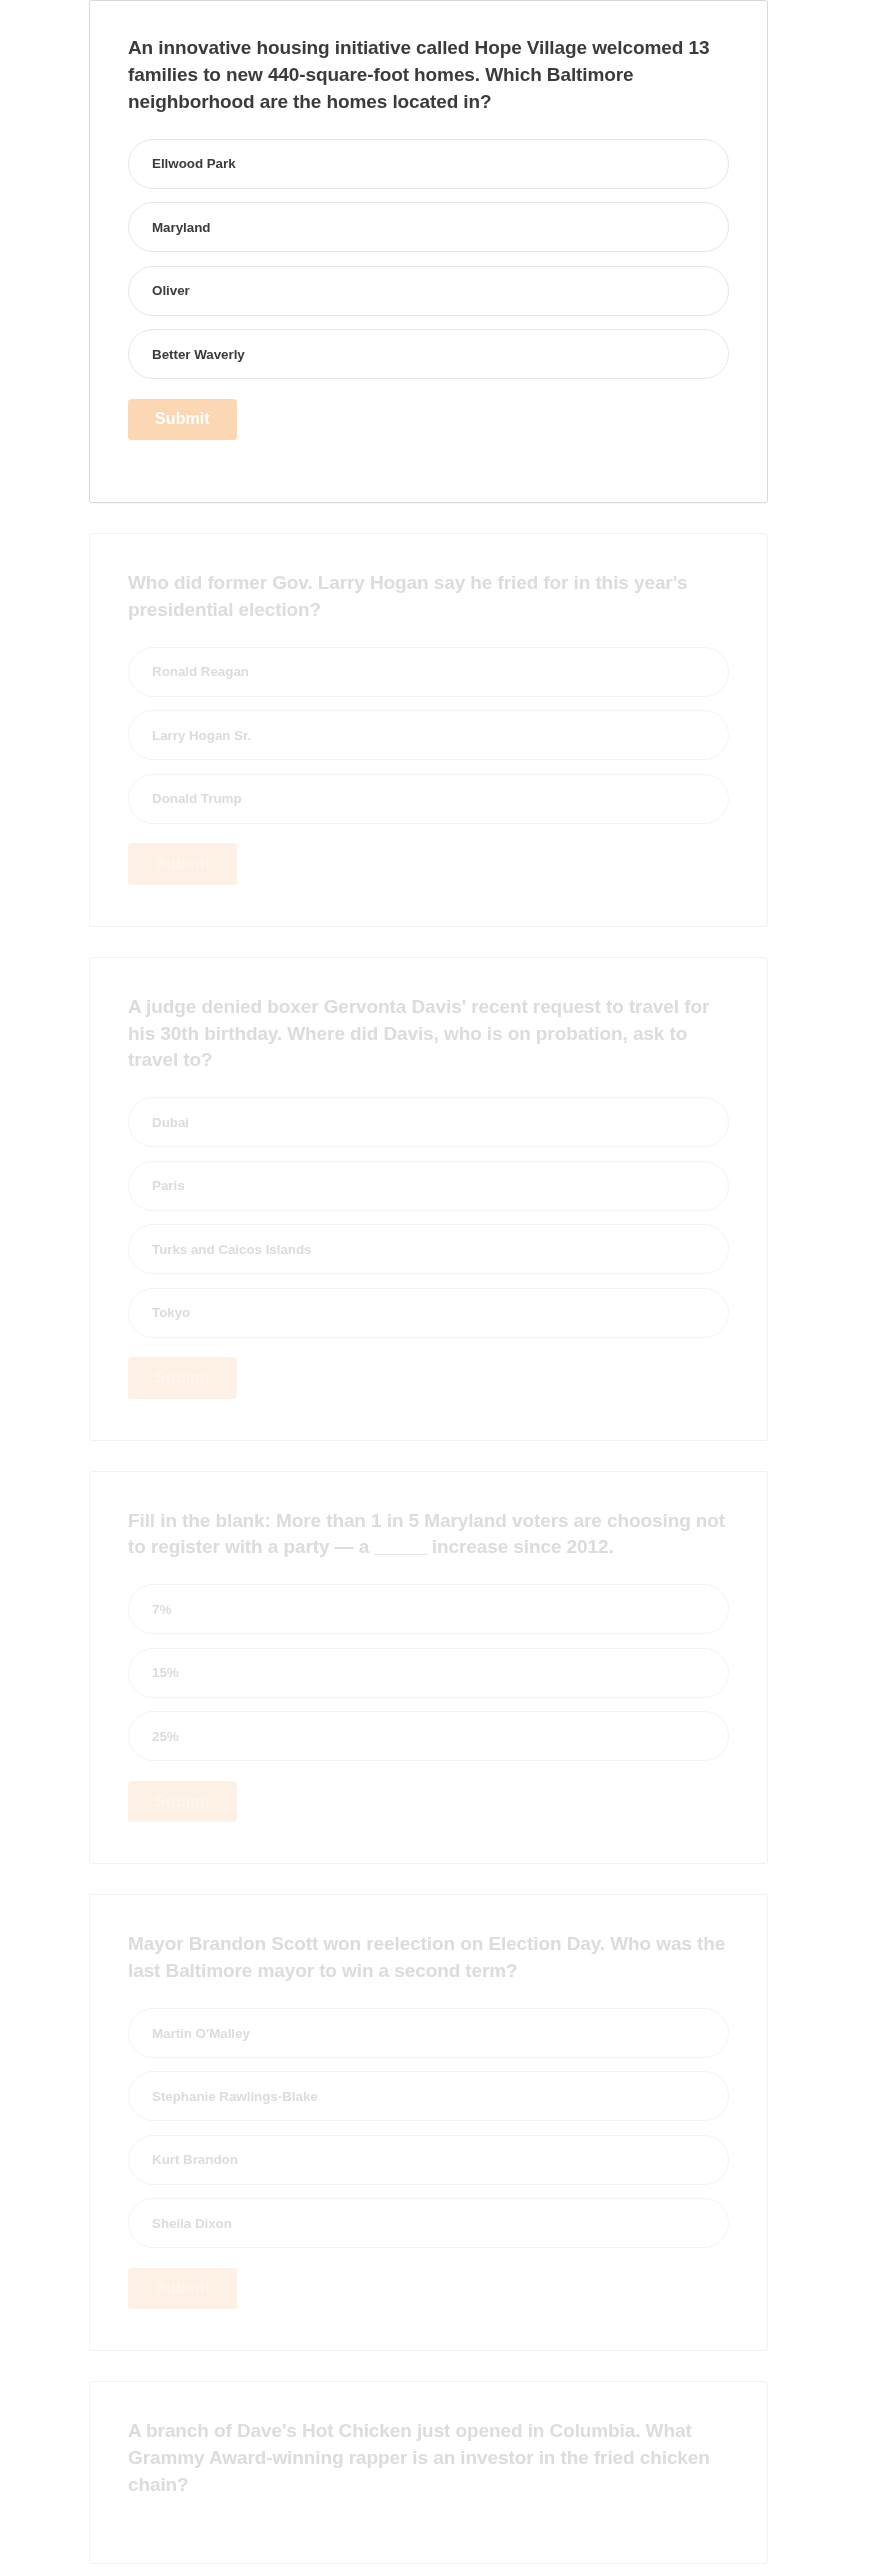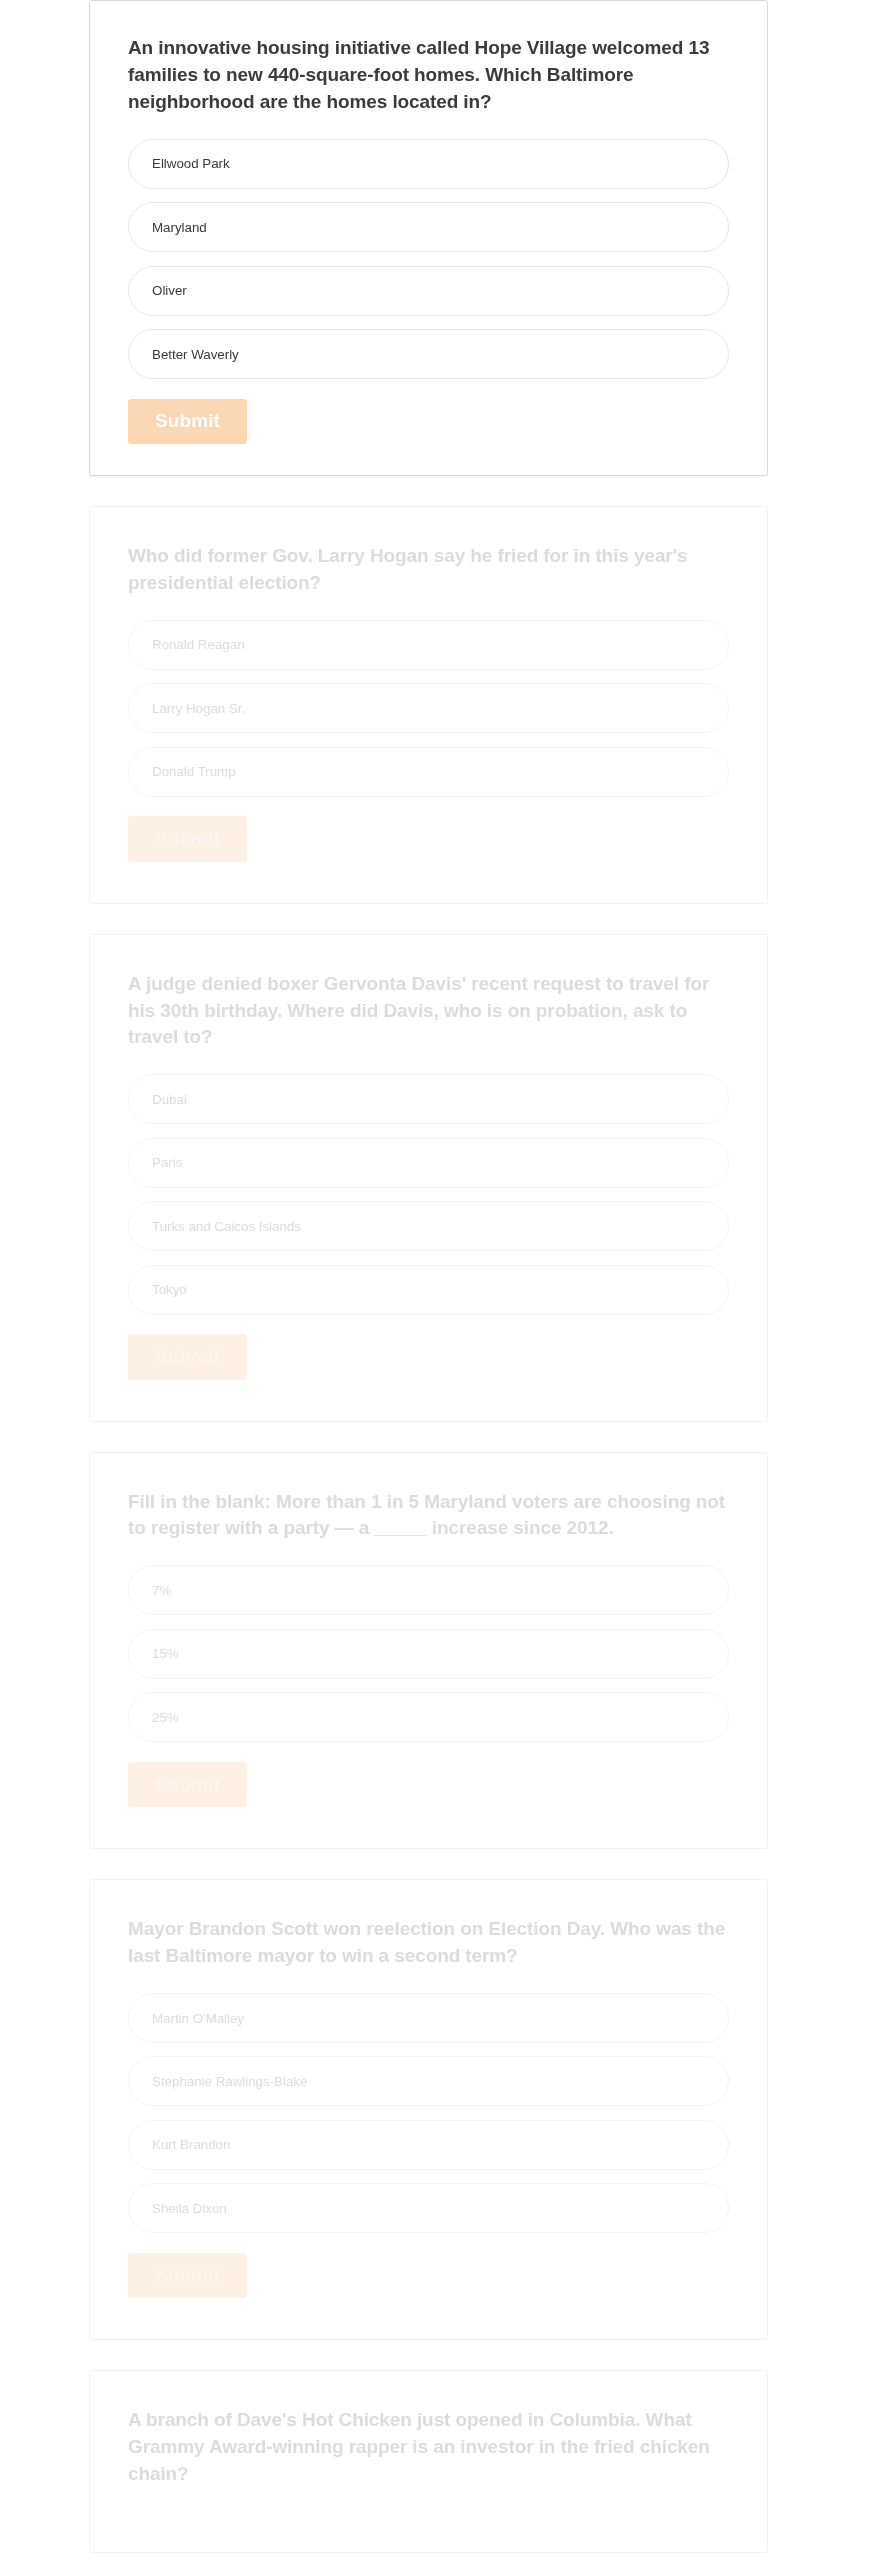--- a/index.html
+++ b/index.html
@@ -71,21 +71,21 @@
     align-items: center;
     width: 100%;
     min-height: 50px;
     background: #ffffff;
     border: 0.9px solid #e6e6e6;
     border-radius: 36px;
     padding: 0 23px;
     margin: 0 0 13.4px 0;
     cursor: pointer;
     font-size: 13.4px;
-    font-weight: normal;
+    font-weight: bold;
     color: #3b3b3b;
     letter-spacing: -0.04px;
     text-align: left;
   }
   .ghost .option {
     border-color: #f4f4f4;
     color: #dcdcdc;
     cursor: default;
   }
 
@@ -93,36 +93,36 @@
 
   
   .submit-row { margin-top: 19.7px; }
 
   .submit-button {
     display: inline-block;
     background: #fbd7b4;
     border: none;
     border-radius: 3.6px;
     color: #ffffff;
-    font-size: 19px;
+    font-size: 16px;
     font-weight: bold;
     letter-spacing: 0.1px;
     padding: 11.6px 27px;
     min-width: 100px;
     cursor: pointer;
     text-align: center;
   }
   .ghost .submit-button {
     background: #fdf0e4;
     color: #fdf6ef;
     cursor: default;
   }
 
   
-  .quiz-card.active { padding-bottom: 31px; }
+  .quiz-card.active { padding-bottom: 62px; }
   .quiz-card.ghost  { padding-top: 36px; padding-bottom: 41px; }
 </style>
 </head>
 <body>
 
 <div class="page">
   <div class="quiz-column" id="quiz-column">
 
   <div class="quiz-card active">
         <div class="question-text">An innovative housing initiative called Hope Village welcomed 13 families to new 440-square-foot homes. Which Baltimore neighborhood are the homes located in?</div>

